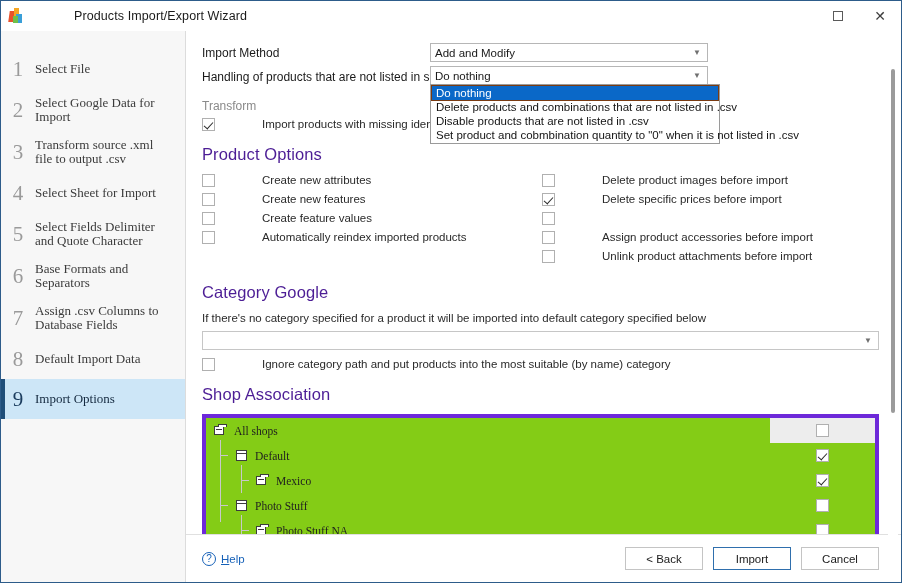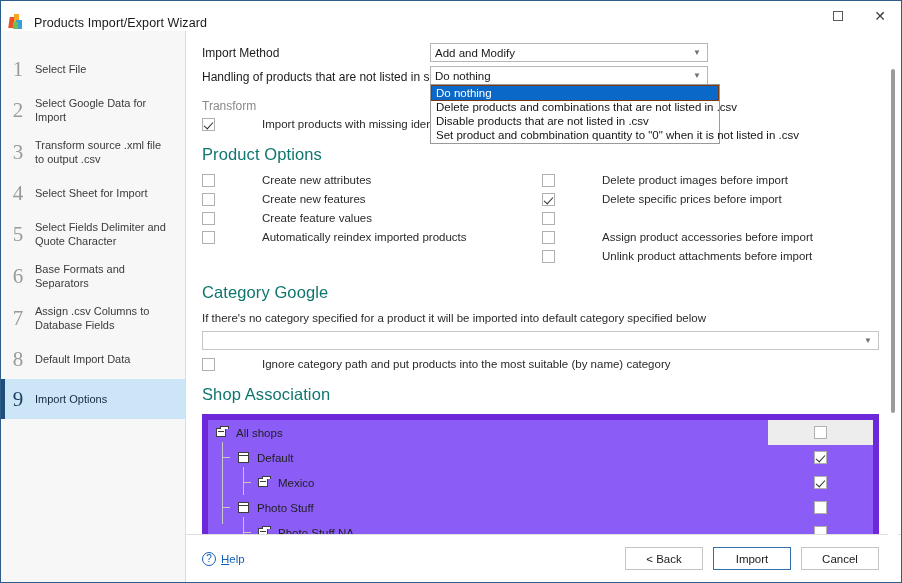--- a/index.html
+++ b/index.html
@@ -24,24 +24,25 @@
     background: #ffffff;
     display: flex;
     flex-direction: column;
   }
   
   .titlebar {
     height: 29px;
     min-height: 29px;
     background: #ffffff;
     display: flex;
-    align-items: flex-end;
+    align-items: center;
     border-bottom: 1px solid #ffffff;
     position: relative;
     z-index: 5;
+    gap: 40px;
   }
   .app-icon {
     width: 16px;
     height: 16px;
     margin-left: 8px;
     margin-right: 9px;
     position: relative;
     flex: 0 0 auto;
   }
   .app-icon .p1 { position:absolute; left:0; top:3px; width:6px; height:11px; background:#e8522c; transform: skewX(-8deg);}
@@ -102,24 +103,25 @@
     width: 34px;
     min-width: 34px;
     text-align: center;
     font-size: 21px;
     color: #9a9a9a;
     font-weight: 400;
     line-height: 1;
     font-family: "Liberation Serif", serif;
   }
   .step .lbl {
-    font-size: 11px;
+    font-size: 13px;
     color: #3b3b3b;
     line-height: 14px;
     padding-right: 8px;
+    font-family: Liberation Serif, serif;
   }
   .step.active {
     background: #cde6f7;
   }
   .step.active .num { color: #1b3c5e; }
   .step.active .lbl { color: #14293f; }
   .step.active::before {
     content: "";
     position: absolute;
     left: 0; top: 0; bottom: 0;
@@ -235,21 +237,21 @@
     transform: rotate(42deg);
   }
   .cbrow .cblabel {
     font-size: 11.5px;
     color: #2a2a2a;
     line-height: 13px;
   }
 
   .section-title {
     font-size: 16.5px;
-    color: #0f766e;
+    color: #4c1d95;
     font-weight: 400;
     margin: 14px 0 10px 0;
     letter-spacing: 0.1px;
   }
   .twocol {
     display: flex;
   }
   .col-left { width: 340px; min-width: 340px; }
   .col-right { flex: 1 1 auto; }
 
@@ -272,27 +274,28 @@
   .wide-combo .arrow {
     margin-left: auto;
     margin-right: 6px;
     color: #707070;
     font-size: 8px;
     line-height: 1;
   }
 
   
   .tree {
-    border: 6px solid #6d28d9;
-    background: #8b5cf6;
+    border: 4px solid #6d28d9;
+    background: #84cc16;
     box-sizing: border-box;
     width: 100%;
     height: 128px;
     position: relative;
     overflow: hidden;
+    font-family: Liberation Serif, serif;
   }
   .tree-row {
     position: relative;
     height: 25px;
     display: flex;
     align-items: center;
   }
   .tree-row .cell-name {
     display: flex;
     align-items: center;

